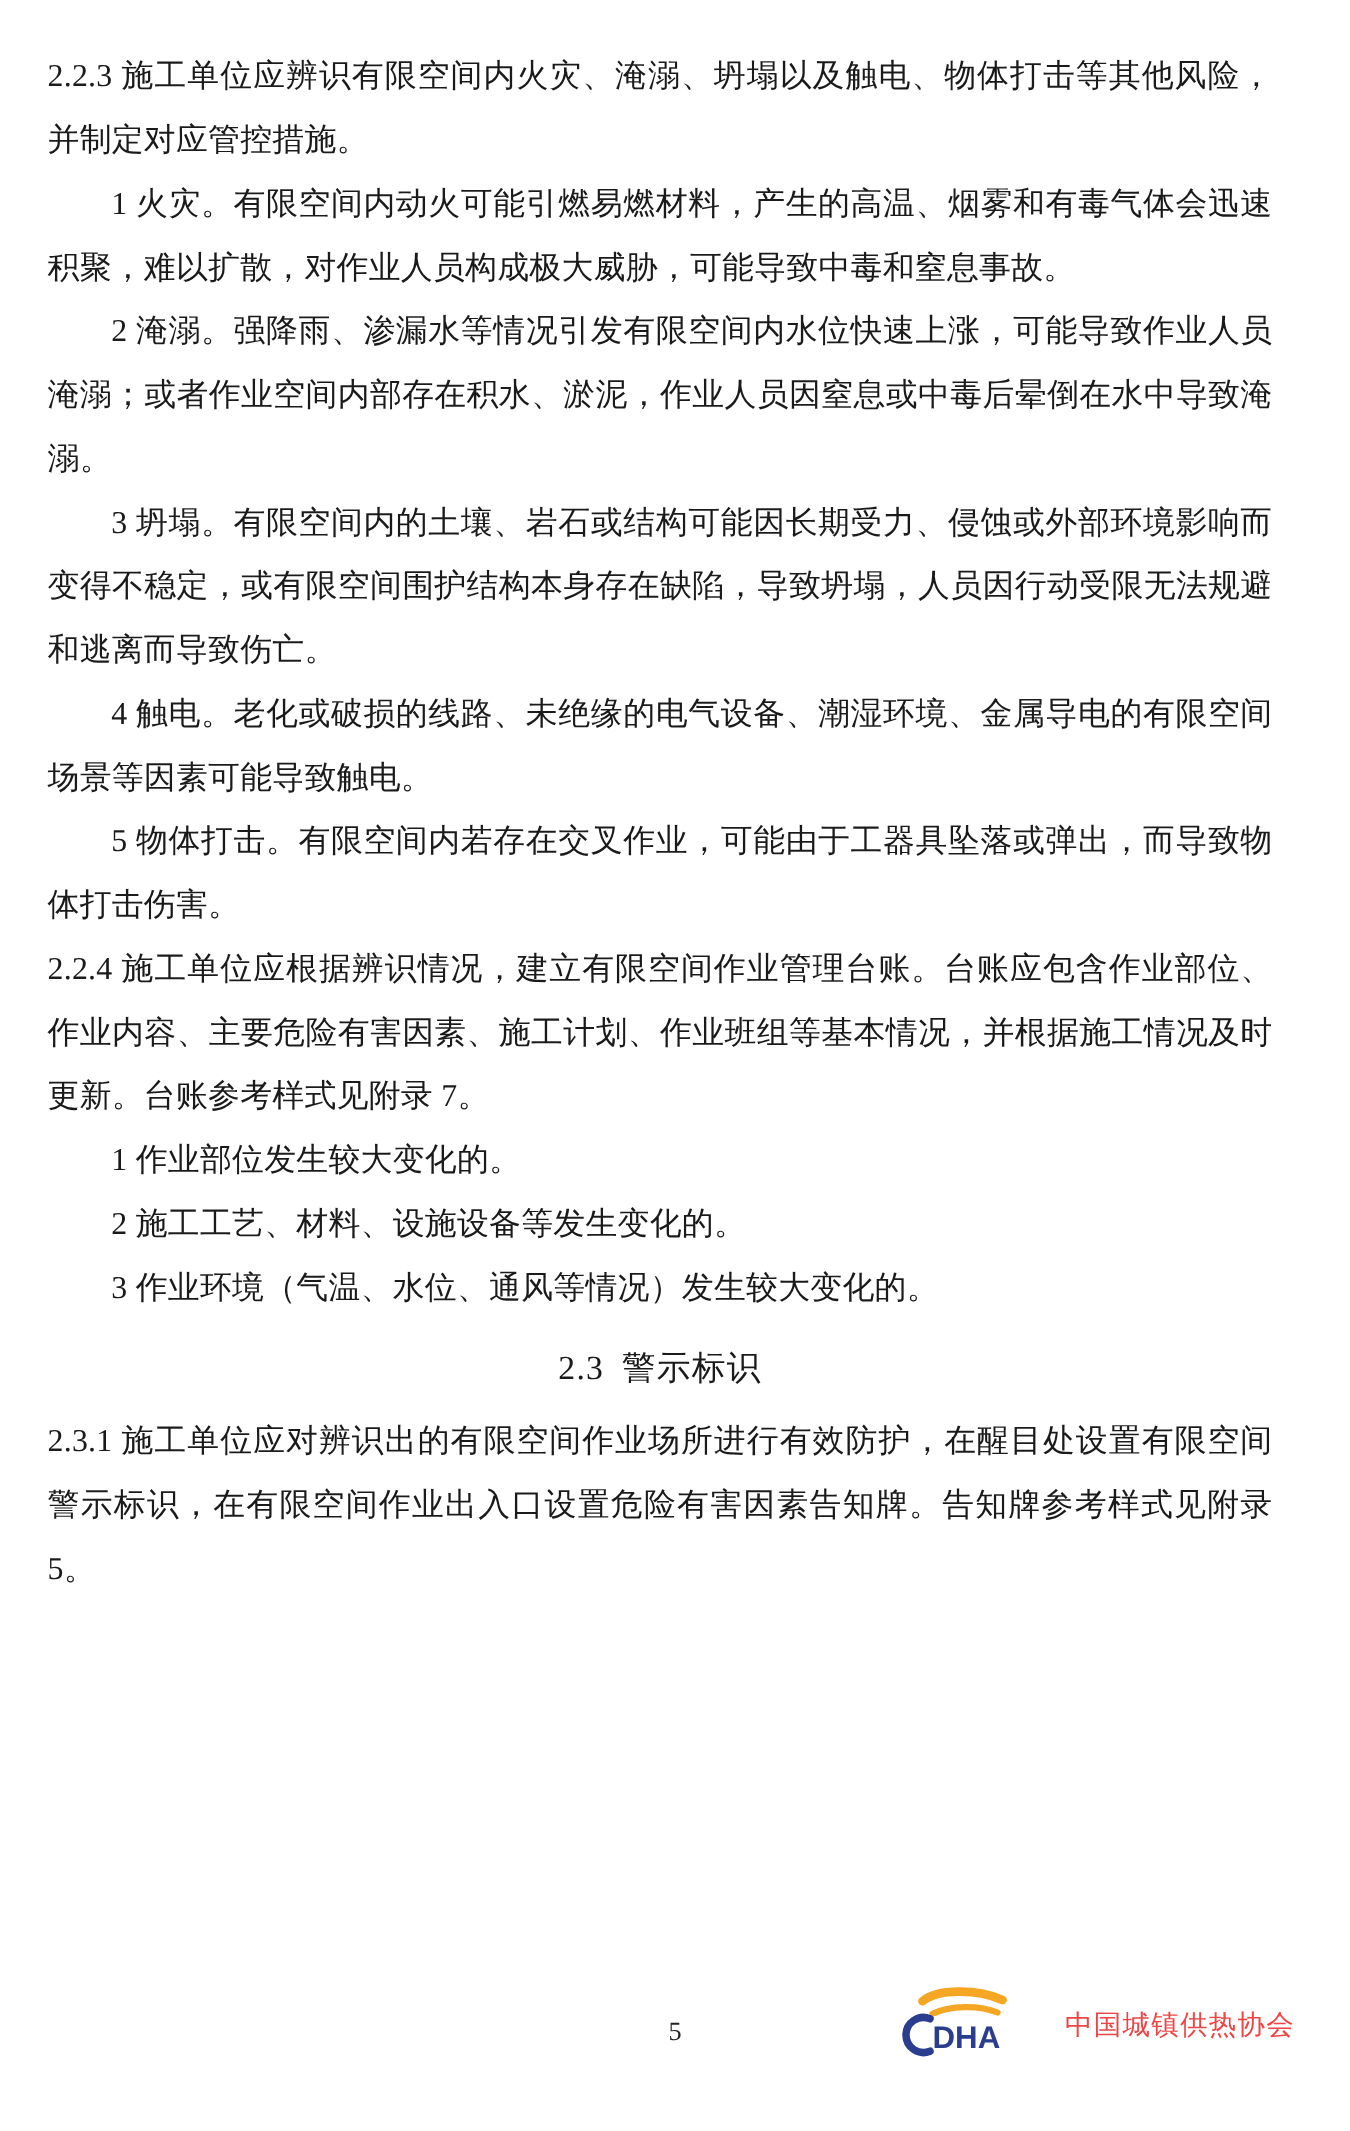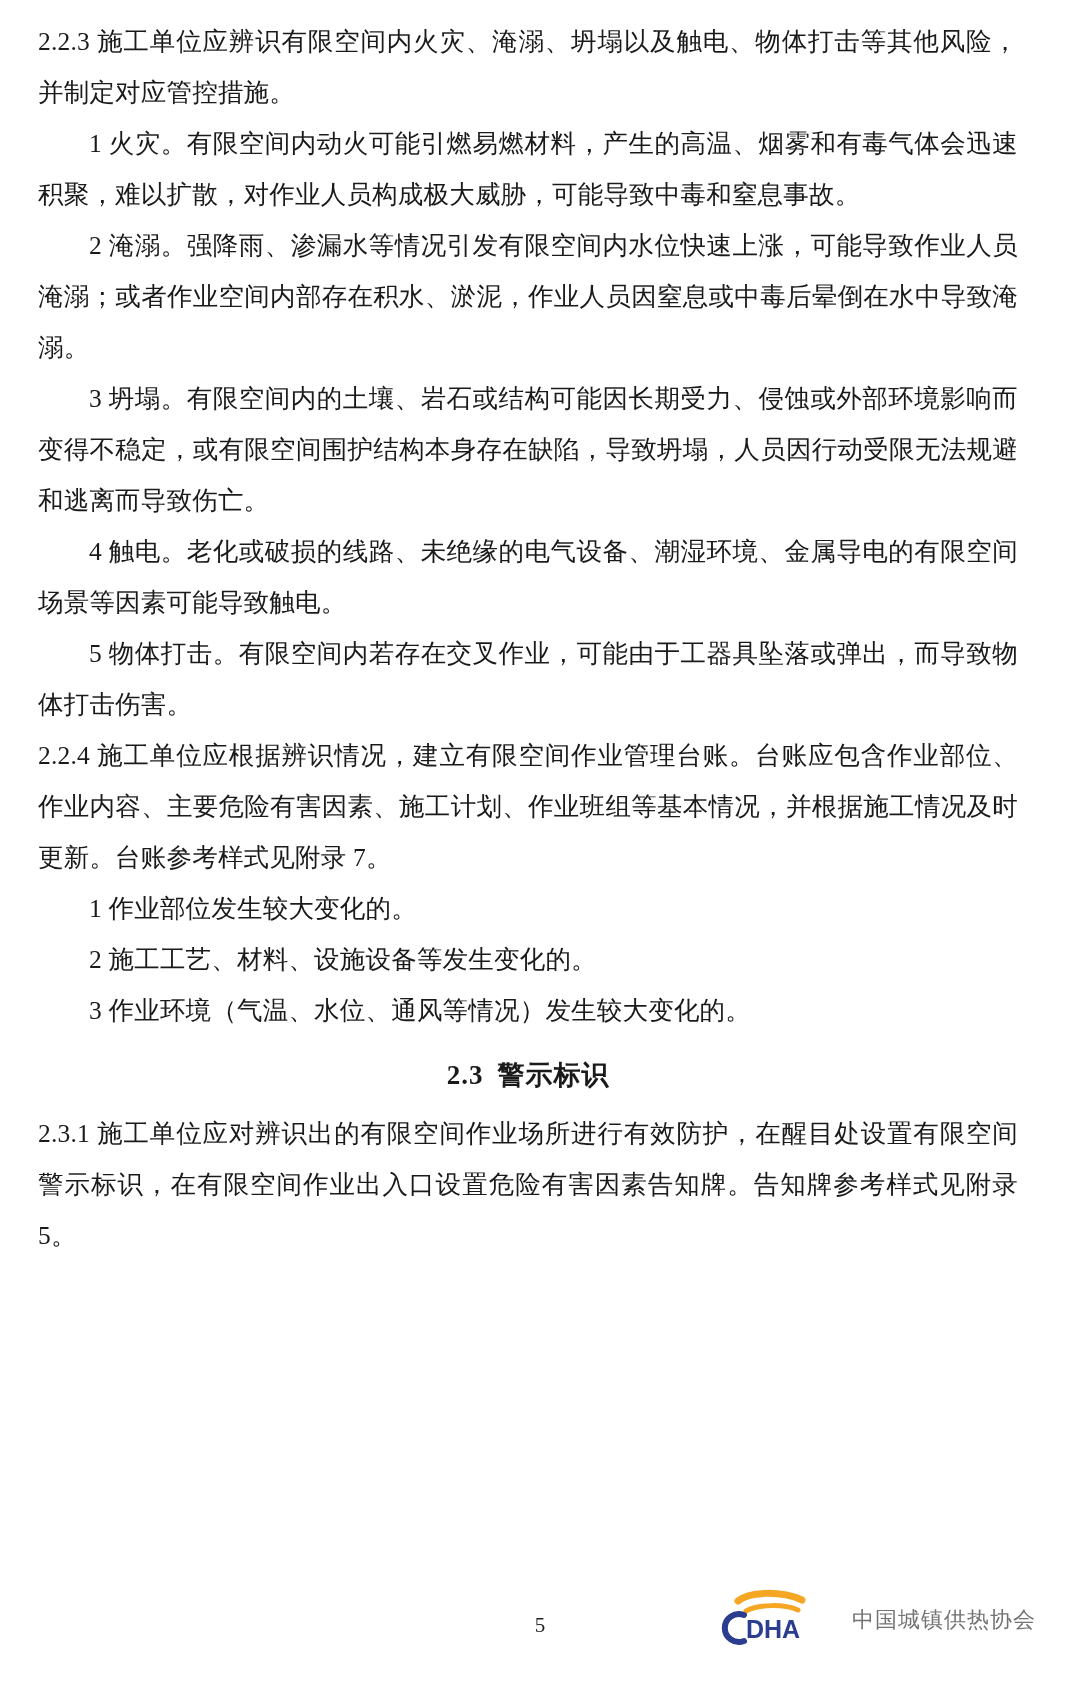--- a/index.html
+++ b/index.html
@@ -13,40 +13,40 @@
     font-family: "Liberation Serif", "DejaVu Serif", serif;
     color: #1a1a1a;
     position: relative;
     overflow: hidden;
   }
   .page {
     position: relative;
     width: 1080px;
     height: 1705px;
     box-sizing: border-box;
-    padding: 16px 62px 0 38px;
+    padding: 35px 62px 0 38px;
   }
   .para {
     font-size: 25.5px;
     line-height: 51px;
     text-align: justify;
     text-justify: inter-ideograph;
     margin: 0;
     letter-spacing: 0.2px;
   }
   .para.hang {
     text-indent: 0;
   }
   .numbered {
     text-indent: 51px;
   }
   .section-heading {
     text-align: center;
     font-size: 27px;
-    font-weight: bold;
+    font-weight: normal;
     line-height: 58px;
     margin: 10px 0 4px 0;
     font-family: "Liberation Sans", "DejaVu Sans", sans-serif;
     letter-spacing: 1px;
   }
   .section-heading .sec-num {
     font-family: "Liberation Serif", "DejaVu Serif", serif;
     margin-right: 14px;
   }
   .footer {
@@ -74,21 +74,21 @@
     gap: 10px;
   }
   .logo-mark {
     position: relative;
     width: 126px;
     height: 62px;
   }
   .logo-text {
     font-family: "Liberation Sans", "DejaVu Sans", sans-serif;
     font-size: 22px;
-    color: #737373;
+    color: #ef4444;
     letter-spacing: 1px;
     white-space: nowrap;
   }
 </style>
 </head>
 <body>
 
 <div class="page">
 
   <p class="para hang">2.2.3 施工单位应辨识有限空间内火灾、淹溺、坍塌以及触电、物体打击等其他风险，并制定对应管控措施。</p>

